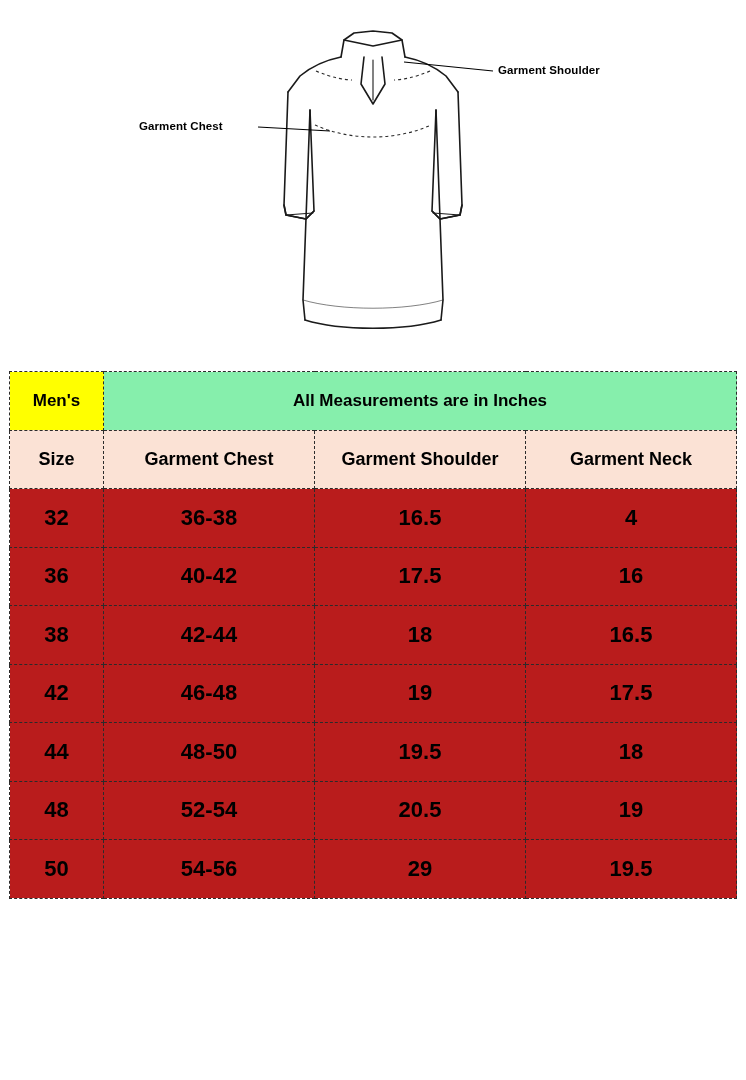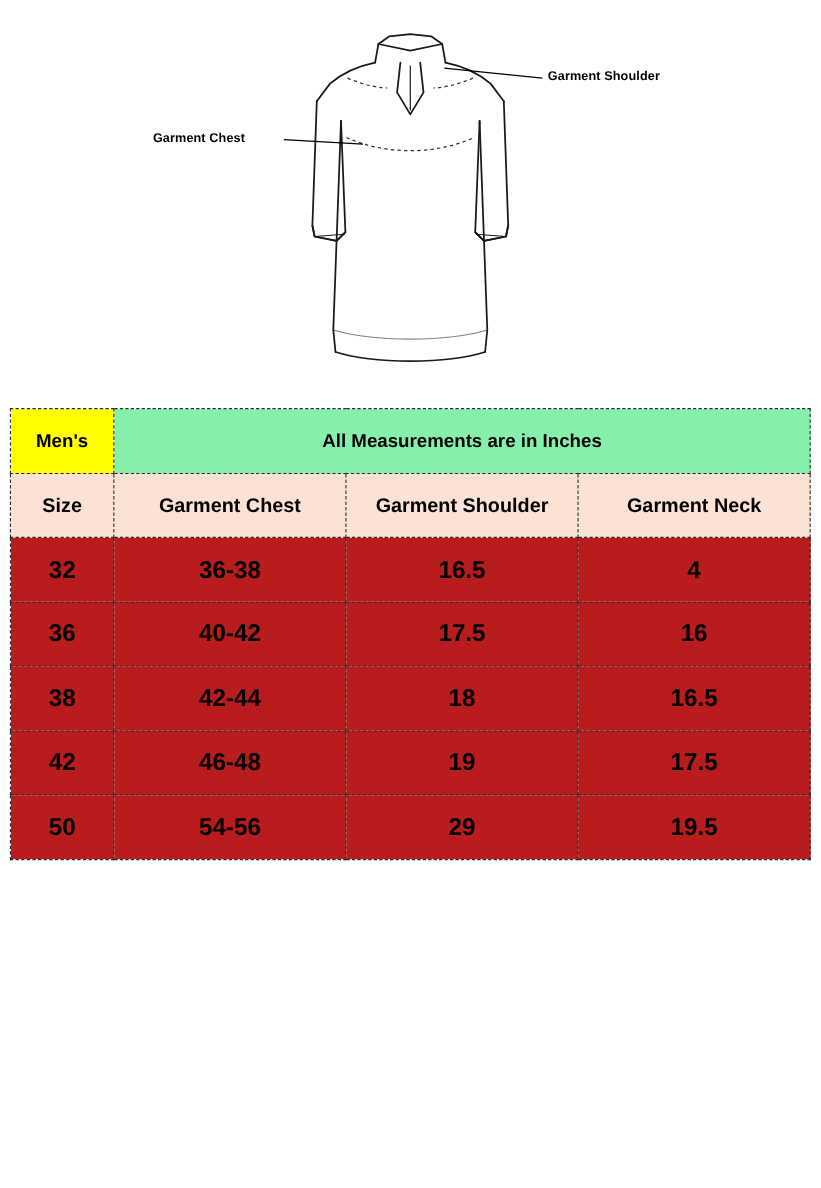--- a/index.html
+++ b/index.html
@@ -179,20 +179,32 @@
           <td class="col-shoulder">18</td>
           <td class="col-neck">16.5</td>
         </tr>
         <tr class="data-row">
           <td class="col-size">42</td>
           <td class="col-chest">46-48</td>
           <td class="col-shoulder">19</td>
           <td class="col-neck">17.5</td>
         </tr>
         <tr class="data-row">
+          <td class="col-size">44</td>
+          <td class="col-chest">48-50</td>
+          <td class="col-shoulder">19.5</td>
+          <td class="col-neck">18</td>
+        </tr>
+        <tr class="data-row">
+          <td class="col-size">48</td>
+          <td class="col-chest">52-54</td>
+          <td class="col-shoulder">20.5</td>
+          <td class="col-neck">19</td>
+        </tr>
+        <tr class="data-row">
           <td class="col-size">50</td>
           <td class="col-chest">54-56</td>
           <td class="col-shoulder">29</td>
           <td class="col-neck">19.5</td>
         </tr>
       </tbody>
     </table>
   </div>
 
 </div>

